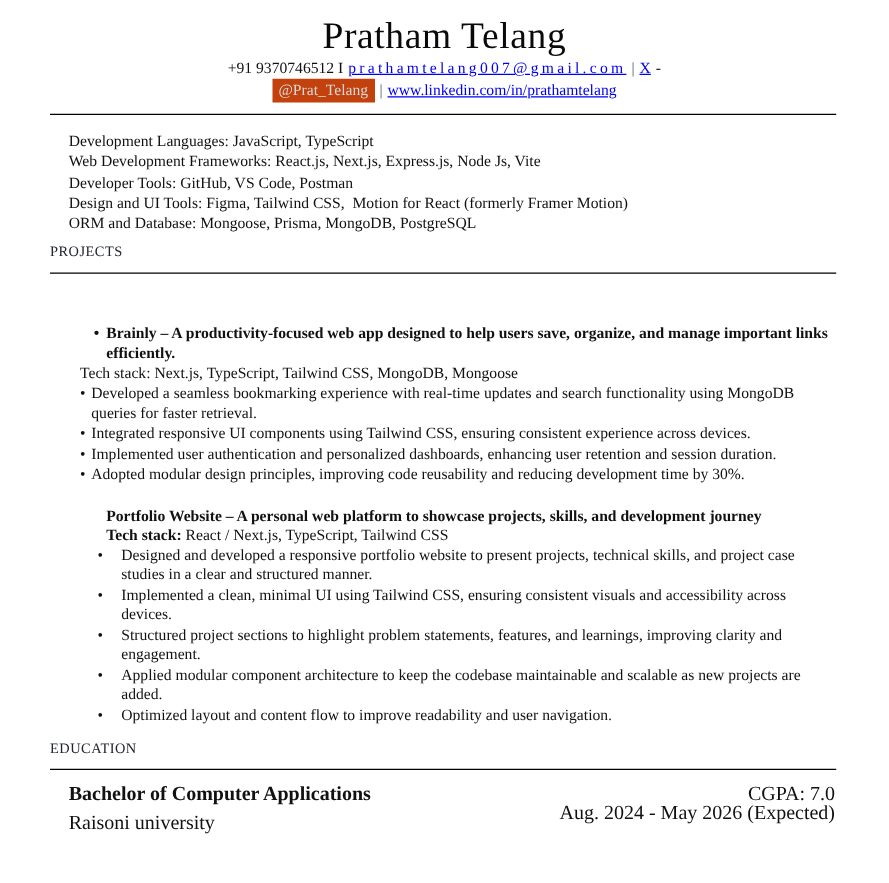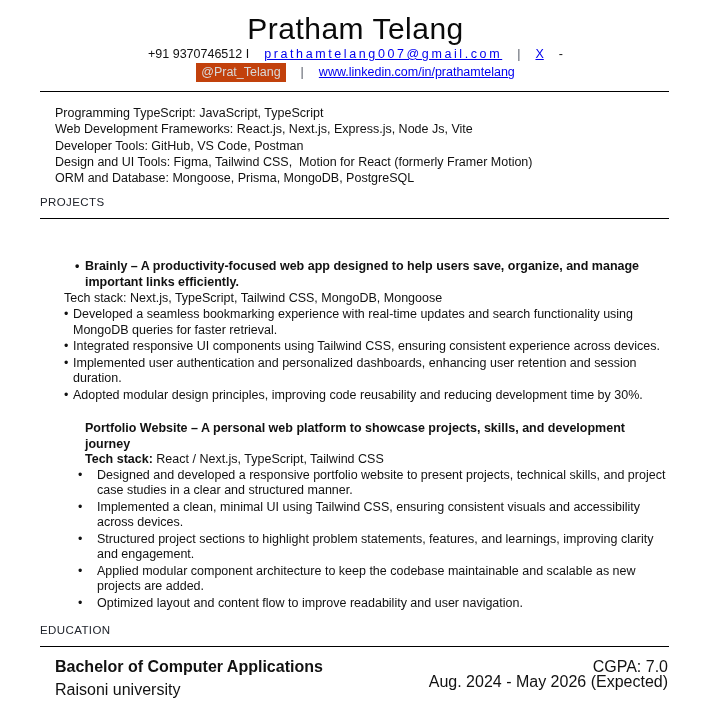--- a/index.html
+++ b/index.html
@@ -1,40 +1,40 @@
 <!DOCTYPE html>
 <html><head>
 <meta charset="utf-8">
 <style>
   * { margin: 0; padding: 0; box-sizing: border-box; }
   html, body { background: #ffffff; }
   .page {
     width: 711px;
     height: 706px;
     background: #ffffff;
-    font-family: Liberation Sans, sans-serif;
+    font-family: Liberation Serif, serif;
     color: #111111;
     position: relative;
     overflow: hidden;
   }
 
   
   .header { text-align: center; padding-top: 12px; }
   .name {
     font-size: 30px;
     font-weight: 400;
     line-height: 34px;
     color: #0a0a0a;
     letter-spacing: 0.5px;
   }
   .contact-line {
     display: flex;
     justify-content: center;
     align-items: baseline;
-    gap: 15px;
+    gap: 4px;
     font-size: 12.5px;
     line-height: 16px;
   }
   .contact-line.second { margin-top: 1px; }
   .link { color: #0000EE; text-decoration: underline; cursor: pointer; }
   .email-link { letter-spacing: 2.6px; }
   .sep { color: #555a66; }
   .dash { color: #111; }
   .handle {
     background: #c2410c;
@@ -109,21 +109,21 @@
     <div class="contact-line second">
       <span class="handle">@Prat_Telang</span>
       <span class="sep">|</span>
       <span class="link">www.linkedin.com/in/prathamtelang</span>
     </div>
   </div>
 
   <div>
     <hr class="rule">
     <ul class="skills-list">
-      <li>Programming TypeScript: JavaScript, TypeScript</li>
+      <li>Development Languages: JavaScript, TypeScript</li>
       <li>Web Development Frameworks: React.js, Next.js, Express.js, Node Js, Vite</li>
       <li>Developer Tools: GitHub, VS Code, Postman</li>
       <li>Design and UI Tools: Figma, Tailwind CSS,  Motion for React (formerly Framer Motion)</li>
       <li>ORM and Database: Mongoose, Prisma, MongoDB, PostgreSQL</li>
     </ul>
   </div>
 
   <div>
     <div class="section-heading projects-heading">PROJECTS</div>
     <hr class="rule">

